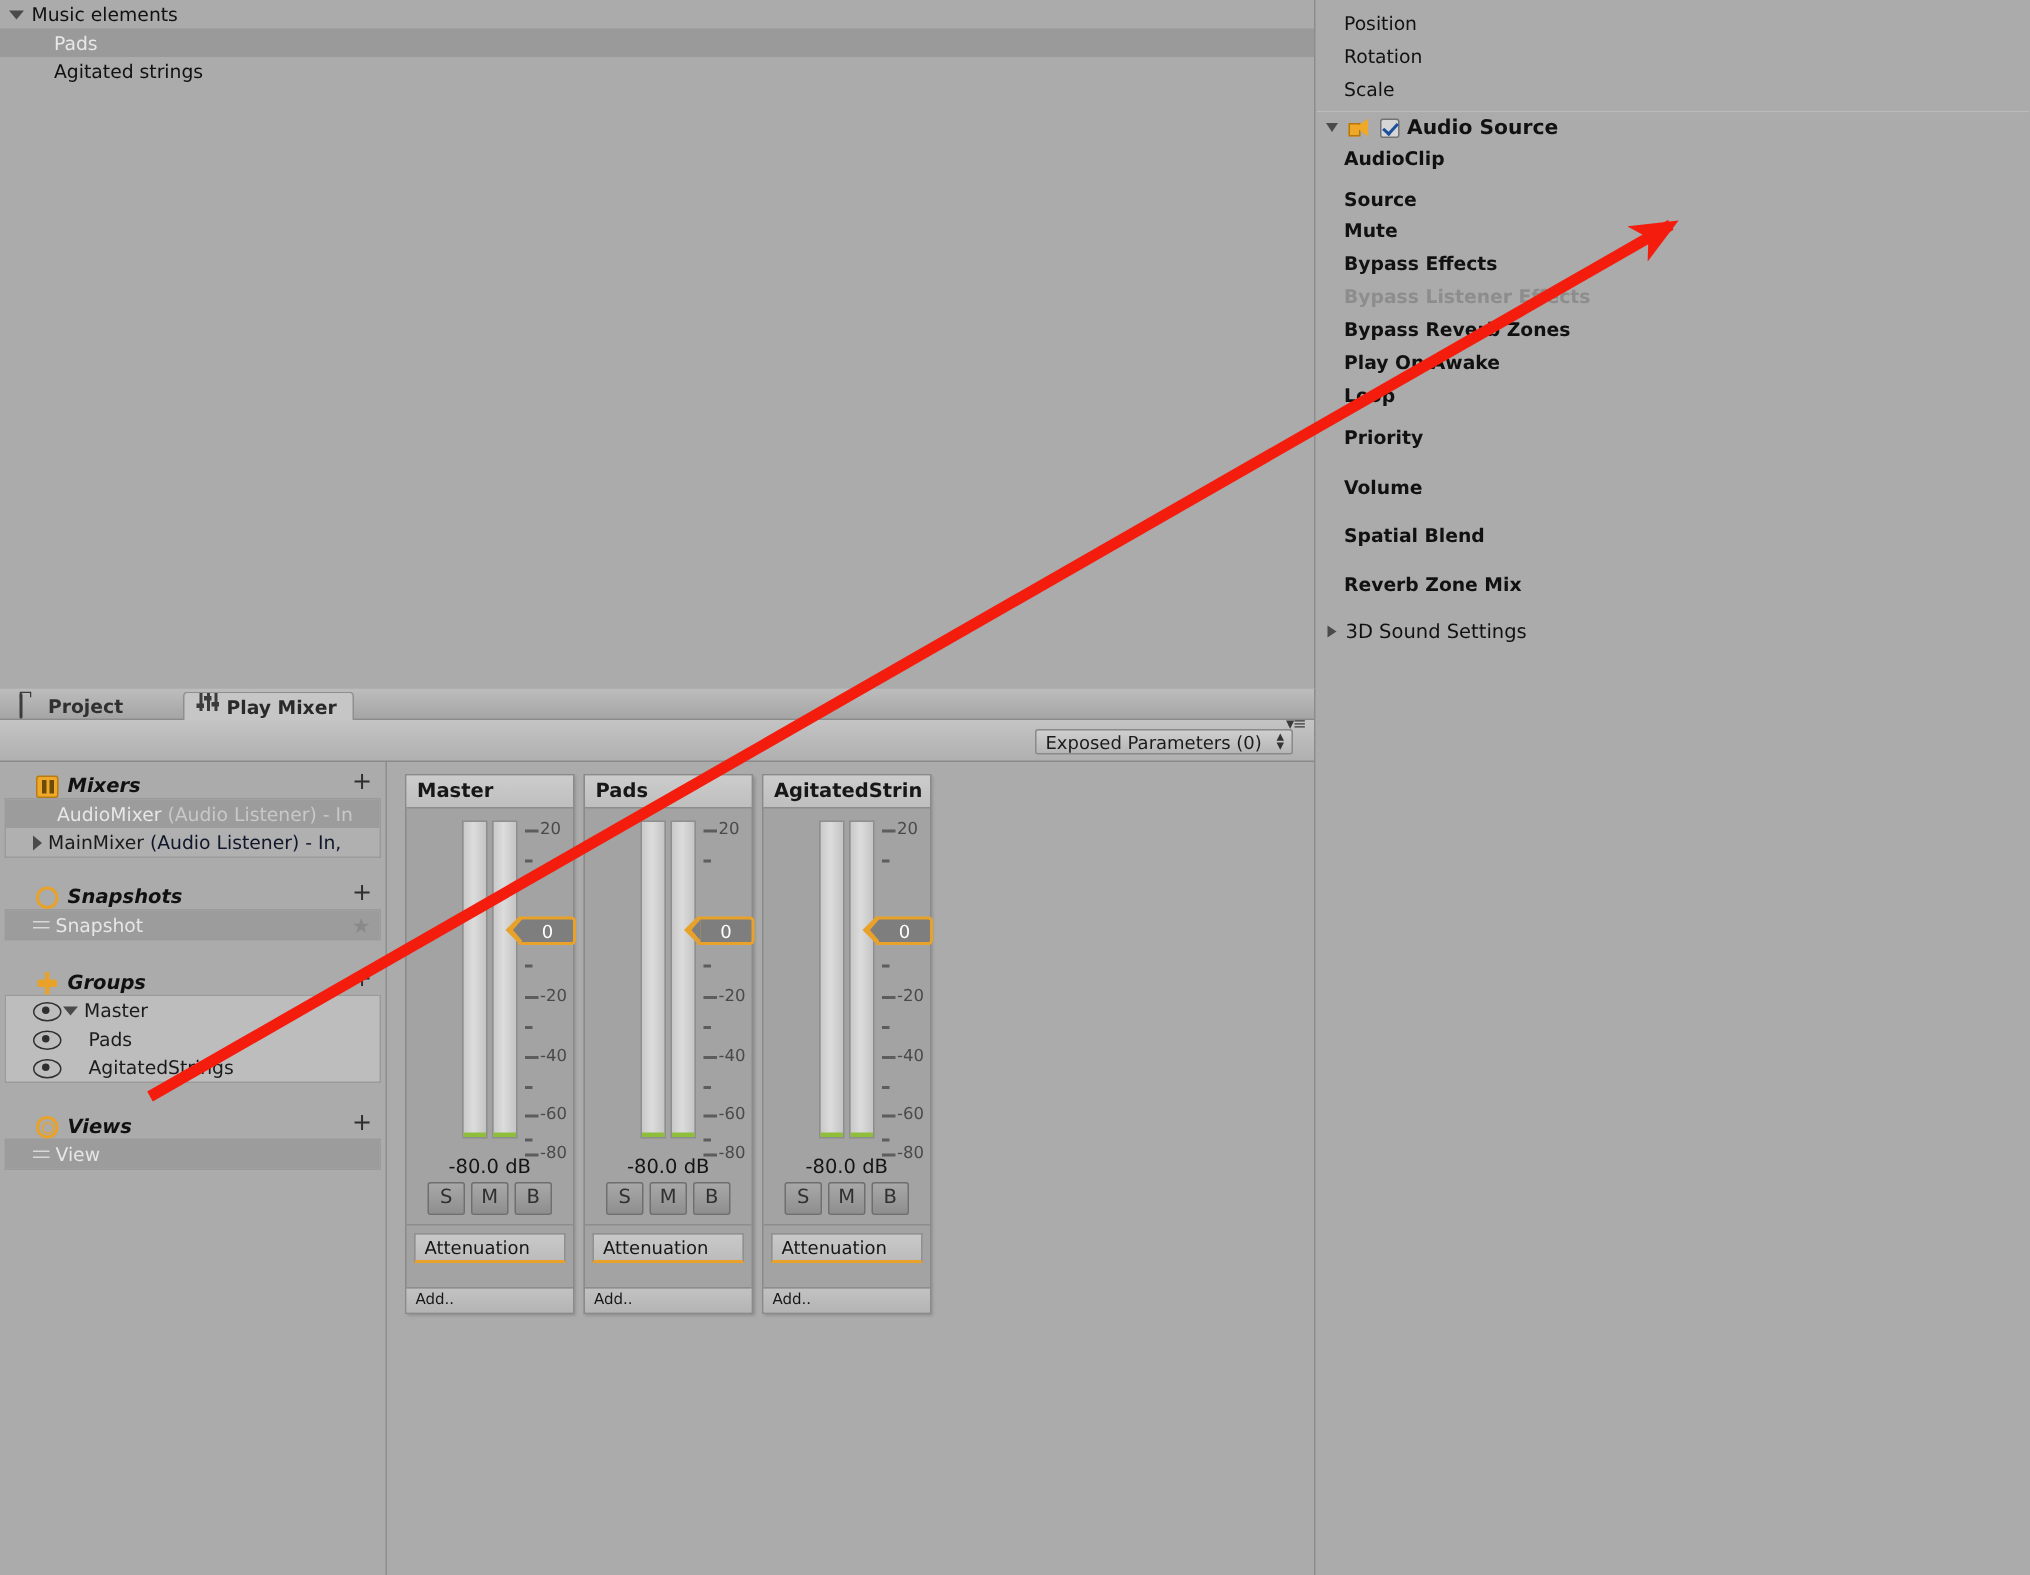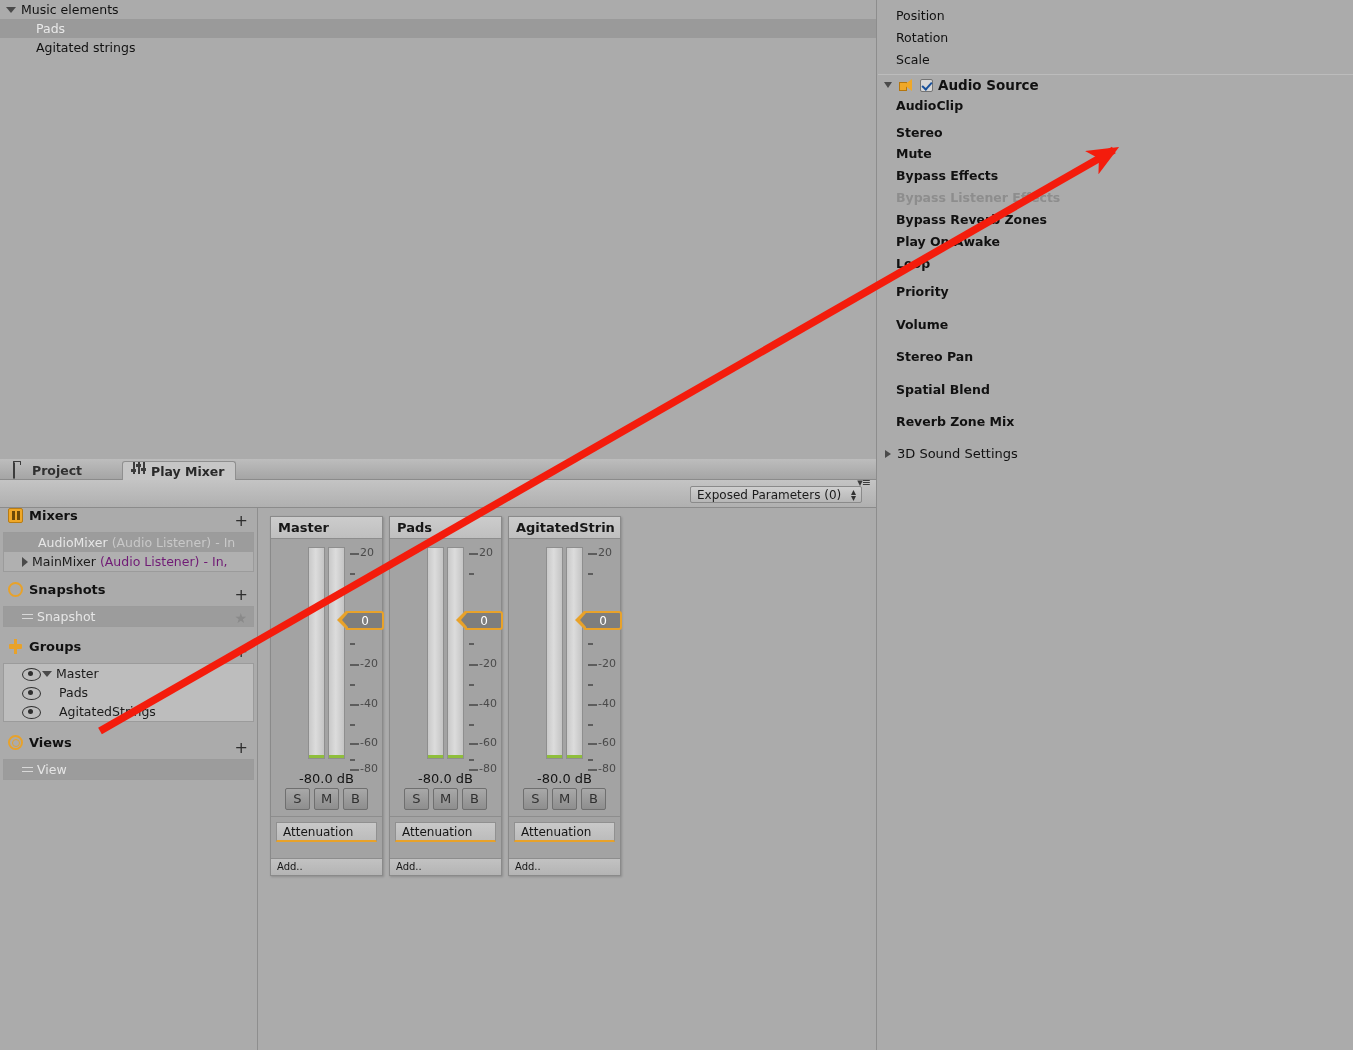--- a/index.html
+++ b/index.html
@@ -112,23 +112,23 @@
     font-size: 11px; color: #3a3a3a; letter-spacing: -1px;
   }
 
   
   #mixer-body { position: relative; height: 542px; background: #ababab; }
   #mixer-sidebar {
     position: absolute; left: 0; top: 0; width: 258px; height: 542px;
     background: #ababab; border-right: 1px solid #8e8e8e;
   }
   .sect-head {
-    height: 24px; display: flex; align-items: flex-start;
-    padding-left: 8px; position: relative;
-    font-size: 13px; font-weight: bold; color: #111;
+    height: 24px; display: flex; align-items: flex-end;
+    padding-left: 24px; position: relative;
+    font-size: 13px; font-weight: bold; color: #111; font-style: italic;
   }
   .sect-head .plus {
     position: absolute; right: 9px; top: 3px;
     font-size: 16px; font-weight: normal; color: #2e2e2e;
   }
   .sect-ico { width: 15px; height: 15px; margin-right: 6px; position: relative; }
   .ico-mixers {
     background: #f0a828; border: 1px solid #b87c14; border-radius: 2px;
   }
   .ico-mixers:before, .ico-mixers:after {
@@ -158,21 +158,21 @@
   }
   .list-box {
     margin: 0 3px; border: 1px solid #9b9b9b;
     background: #b0b0b0;
   }
   .list-row {
     height: 19px; line-height: 19px; padding-left: 18px;
     font-size: 12.5px; color: #1b1b1b; white-space: nowrap; overflow: hidden;
   }
   .list-row.sel-gray { background: #9c9c9c; color: #e6e6e6; }
-  .list-row .dim { color: #701a75; }
+  .list-row .dim { color: #0f172a; }
   .list-row .sel-dim { color: #c8c8c8; }
   .tri-right {
     display: inline-block; width: 0; height: 0;
     border-top: 5px solid transparent; border-bottom: 5px solid transparent;
     border-left: 6px solid #4a4a4a;
     vertical-align: middle; margin-right: 4px; margin-bottom: 2px;
   }
   .tri-down {
     display: inline-block; width: 0; height: 0;
     border-left: 5px solid transparent; border-right: 5px solid transparent;
@@ -623,21 +623,21 @@
       <span class="cb checked hdr-cb"></span>
       <span>Audio Source</span>
     </div>
 
     <div class="prop-row" style="height:25px">
       <span class="prop-label">AudioClip</span>
 
     </div>
 
     <div class="prop-row" style="height:23px">
-      <span class="prop-label" style="top:5px">Stereo</span>
+      <span class="prop-label" style="top:5px">Source</span>
 
     </div>
 
     <div class="prop-row">
       <span class="prop-label">Mute</span>
 
     </div>
     <div class="prop-row">
       <span class="prop-label">Bypass Effects</span>
 
@@ -660,25 +660,20 @@
     </div>
 
     <div class="slider-row">
       <span class="prop-label" style="top:5px">Priority</span>
       <span class="slider-track" style="top:12px"></span>
 
     </div>
     <div class="slider-row">
       <span class="prop-label" style="top:5px">Volume</span>
       <span class="slider-track" style="top:12px"></span>
-    </div>
-    <div class="slider-row">
-      <span class="prop-label" style="top:5px">Stereo Pan</span>
-      <span class="slider-track" style="top:12px"></span>
-
     </div>
     <div class="slider-row">
       <span class="prop-label" style="top:5px">Spatial Blend</span>
       <span class="slider-track" style="top:12px"></span>
 
     </div>
     <div class="slider-row">
       <span class="prop-label" style="top:5px">Reverb Zone Mix</span>
       <span class="slider-track" style="top:12px"></span>
     </div>

